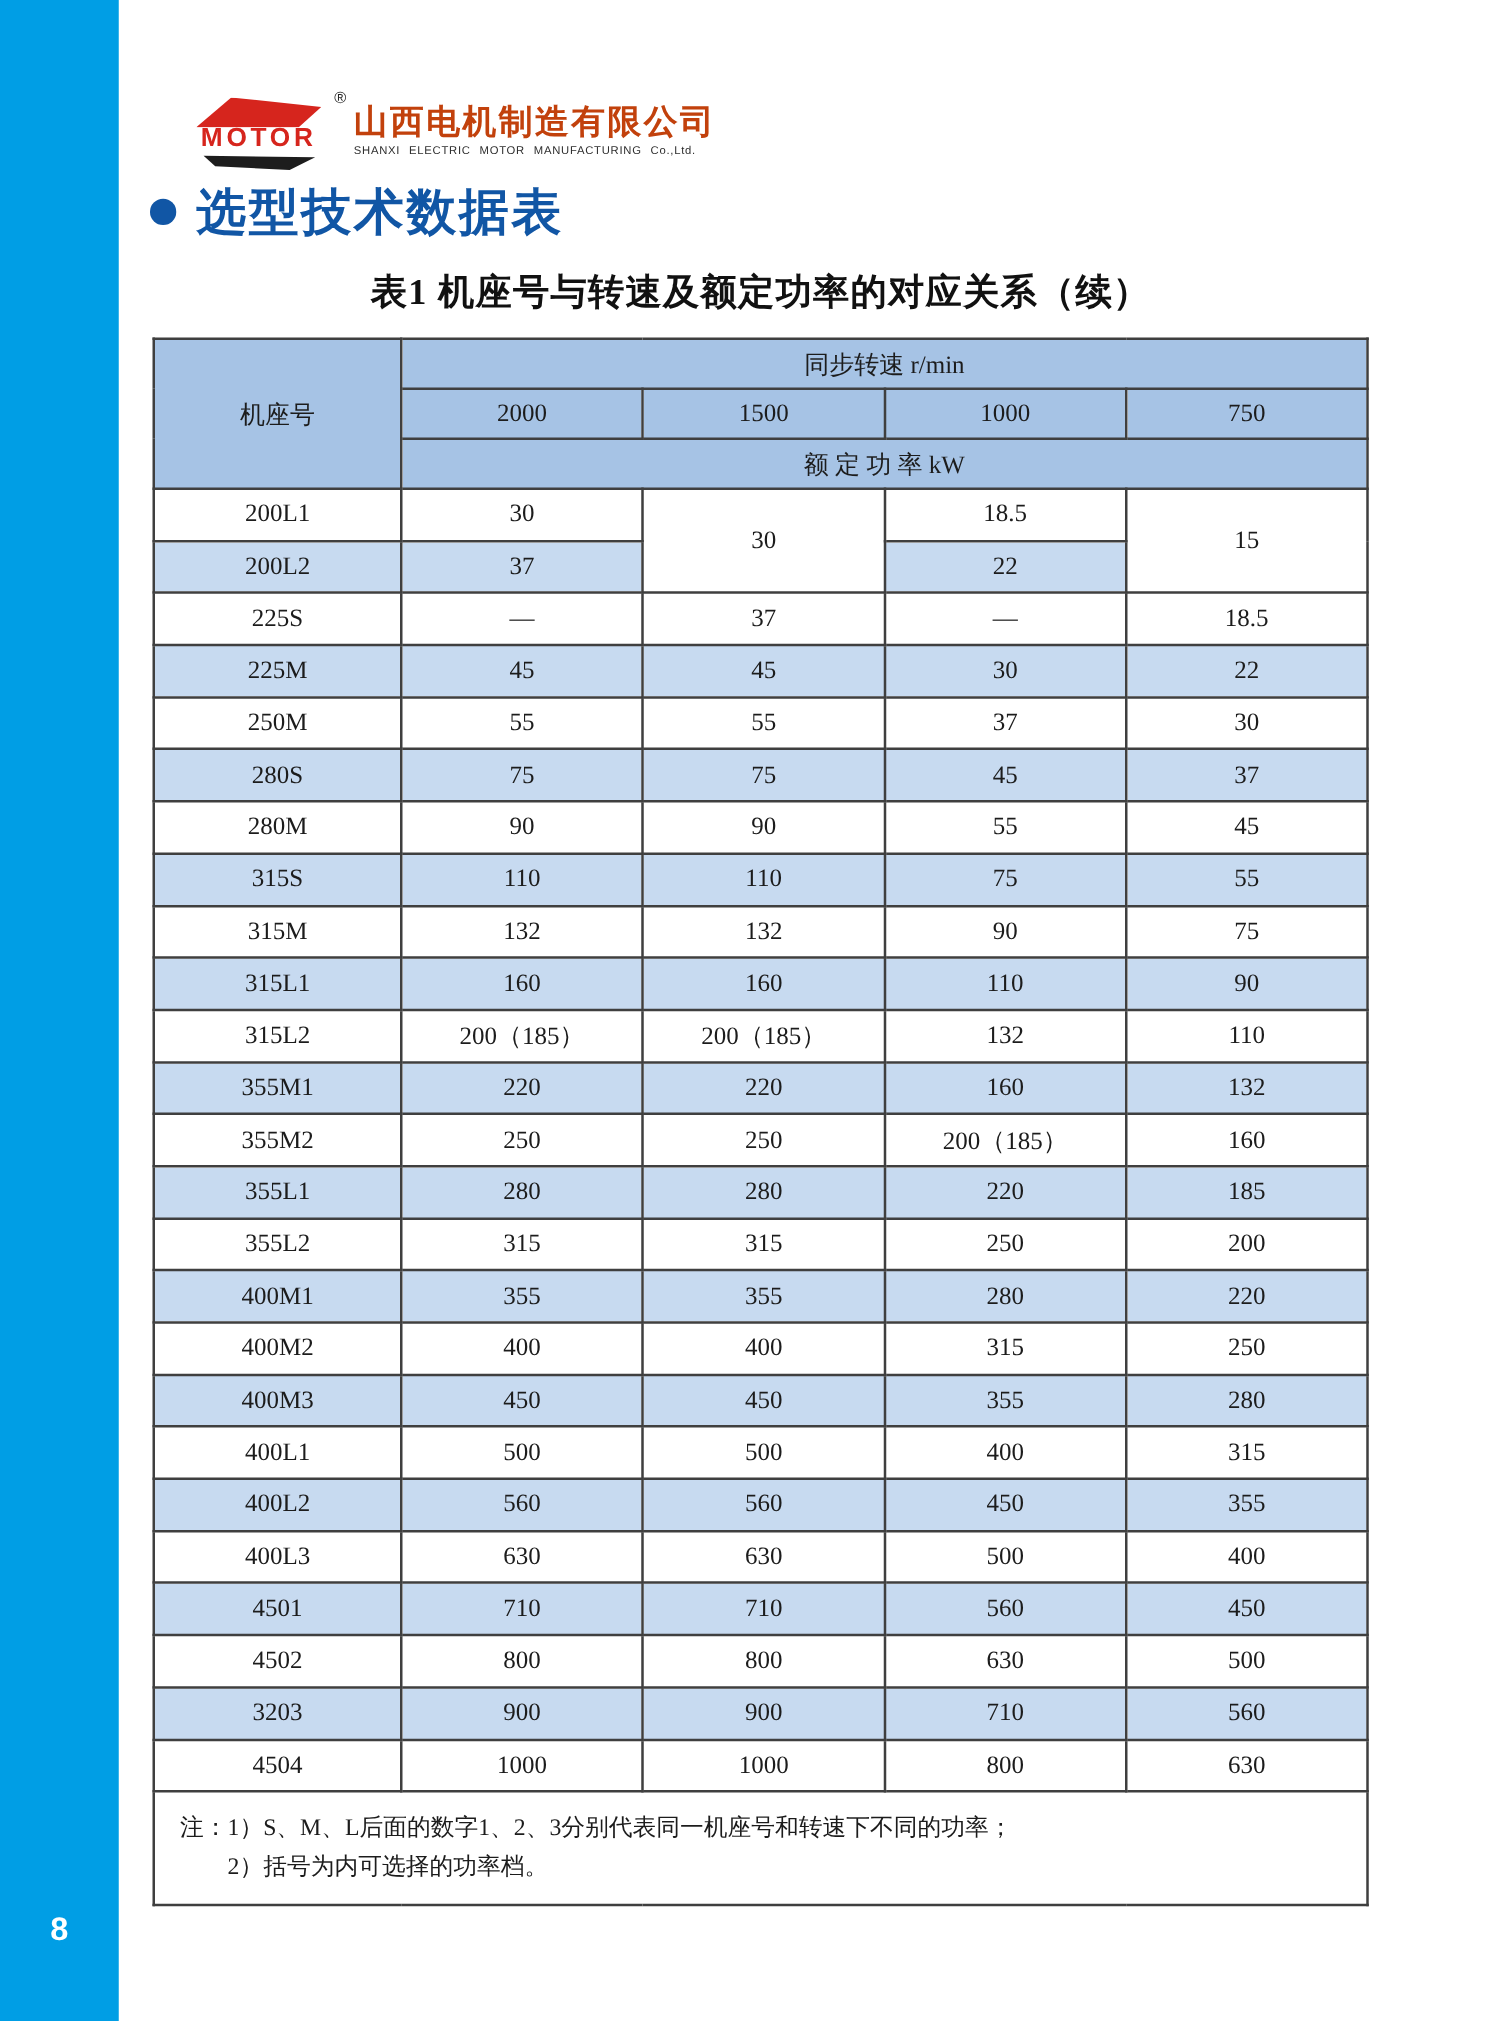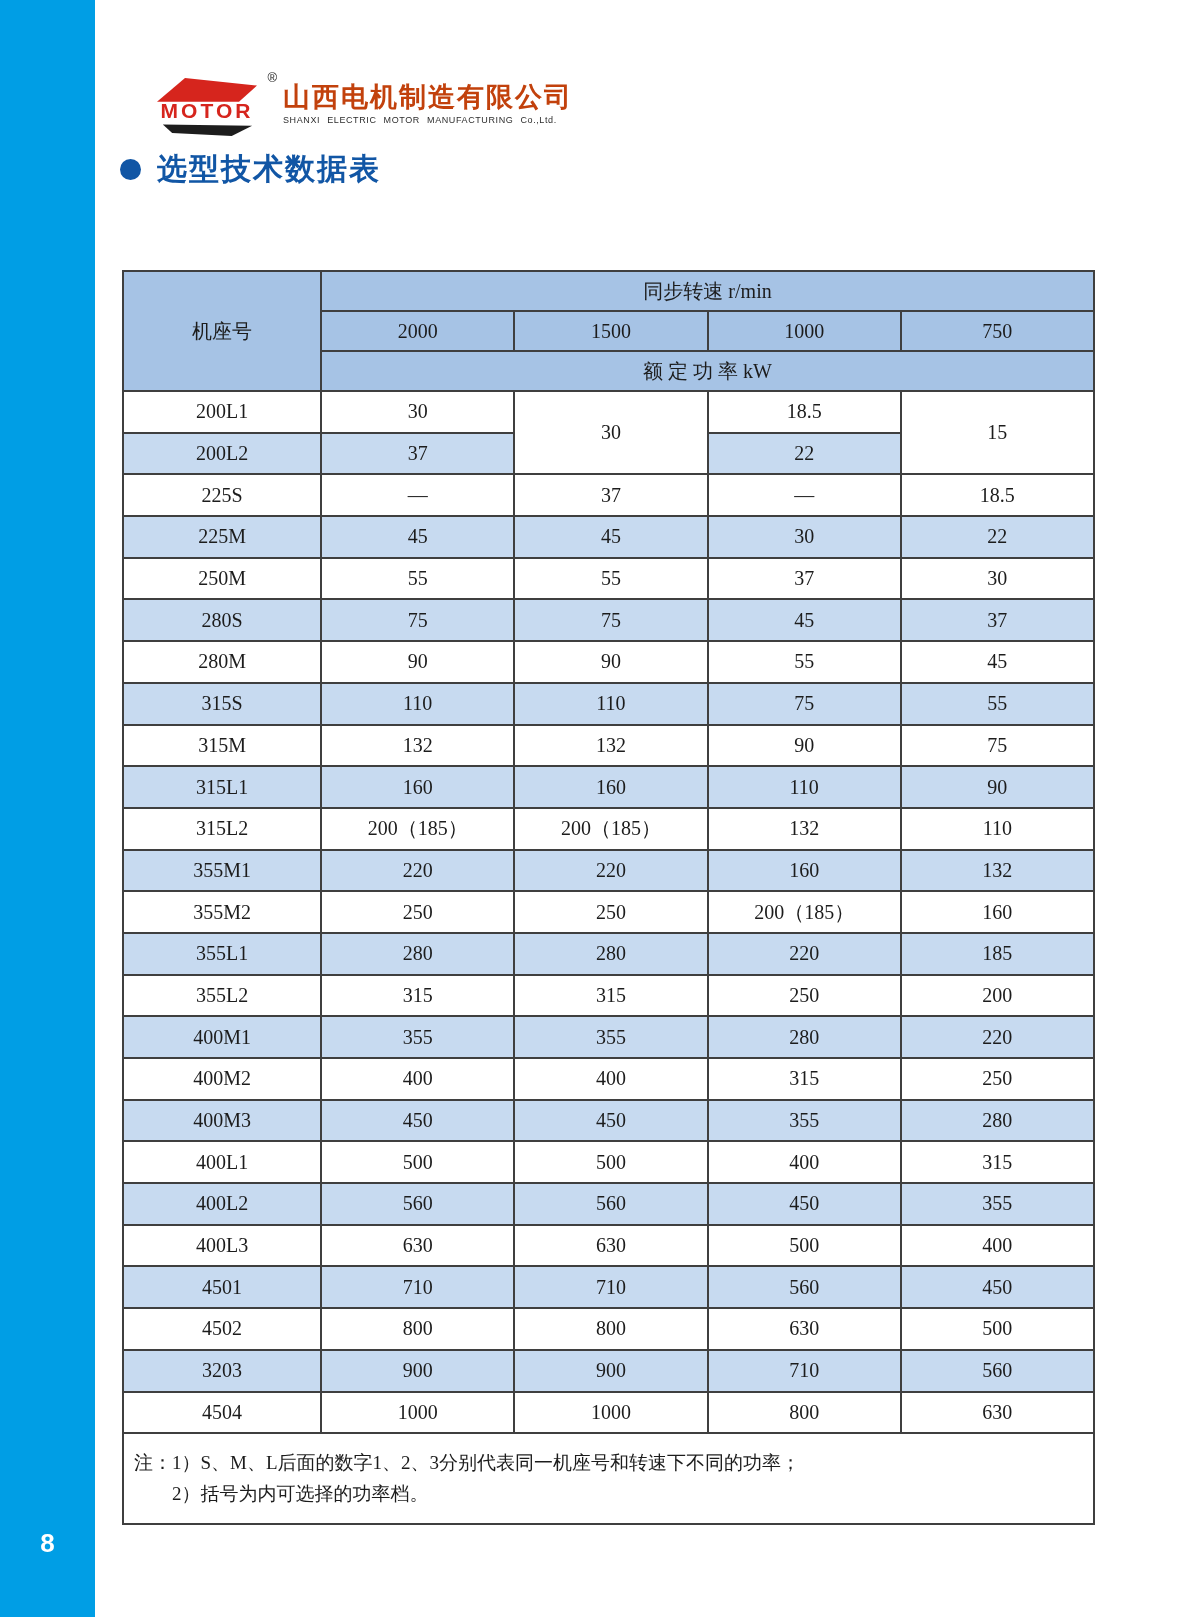--- a/index.html
+++ b/index.html
@@ -39,21 +39,21 @@
   .logo-text{position:absolute;left:283px;top:82px;
     font-family:"Liberation Sans","DejaVu Sans",sans-serif;}
   .logo-cn{font-size:27px;font-weight:600;letter-spacing:2px;color:#c2410c;line-height:30px;}
   .logo-en{font-size:9px;letter-spacing:0.6px;word-spacing:4px;color:#2d2d2d;margin-top:3px;}
   
   .section-header{position:absolute;left:120px;top:151px;display:flex;align-items:center;height:36px;}
   .section-bullet{width:21px;height:21px;border-radius:50%;
     background:var(--accent-blue,#1156a5);flex:0 0 auto;}
   .section-title{margin-left:16px;
     font-family:"Liberation Sans","DejaVu Sans",sans-serif;
-    font-size:30px;font-weight:bold;color:var(--accent-blue,#1156a5);
+    font-size:40px;font-weight:bold;color:var(--accent-blue,#1156a5);
     letter-spacing:2px;}
   
   .table-title{position:absolute;left:122px;top:214px;width:973px;
     text-align:center;font-size:29px;font-weight:bold;color:#111;
     letter-spacing:1px;}
   
   table.spec{
     position:absolute;left:122px;top:270px;width:973px;
     border-collapse:collapse;table-layout:fixed;
     font-size:20px;color:#1c1c1c;
@@ -63,21 +63,21 @@
     text-align:center;vertical-align:middle;
     font-weight:normal;padding:0;
     overflow:hidden;
   }
   table.spec thead th{background:var(--header-blue,#a6c3e5);}
   thead tr{height:40px;}
   tr.data-row{height:41.7px;}
   tr.data-row.shade td{background:var(--shade-blue,#c7daf0);margin-left:44px;}
   tr.data-row td.force-white{background:#ffffff;}
   tr.notes-row td{height:77px;text-align:left;vertical-align:middle;
-    padding:6px 10px;font-size:19px;line-height:1.6;background:#ffffff;}
+    padding:6px 20px;font-size:19px;line-height:1.6;background:#ffffff;}
   .note-line2{padding-left:38px;}
 </style>
 </head>
 <body>
 
 <div class="page">
 
   <div class="sidebar"></div>
   <div class="page-num">8</div>
 
@@ -90,20 +90,21 @@
   <div class="logo-text">
     <div class="logo-cn">山西电机制造有限公司</div>
     <div class="logo-en">SHANXI ELECTRIC MOTOR MANUFACTURING Co.,Ltd.</div>
   </div>
 
   <div class="section-header">
     <div class="section-bullet"></div>
     <div class="section-title">选型技术数据表</div>
   </div>
 
+  <div class="table-title">表1 机座号与转速及额定功率的对应关系（续）</div>
 
   <table class="spec">
     <colgroup>
       <col style="width:20.4%">
       <col style="width:19.9%">
       <col style="width:19.9%">
       <col style="width:19.9%">
       <col style="width:19.9%">
     </colgroup>
     <thead>

